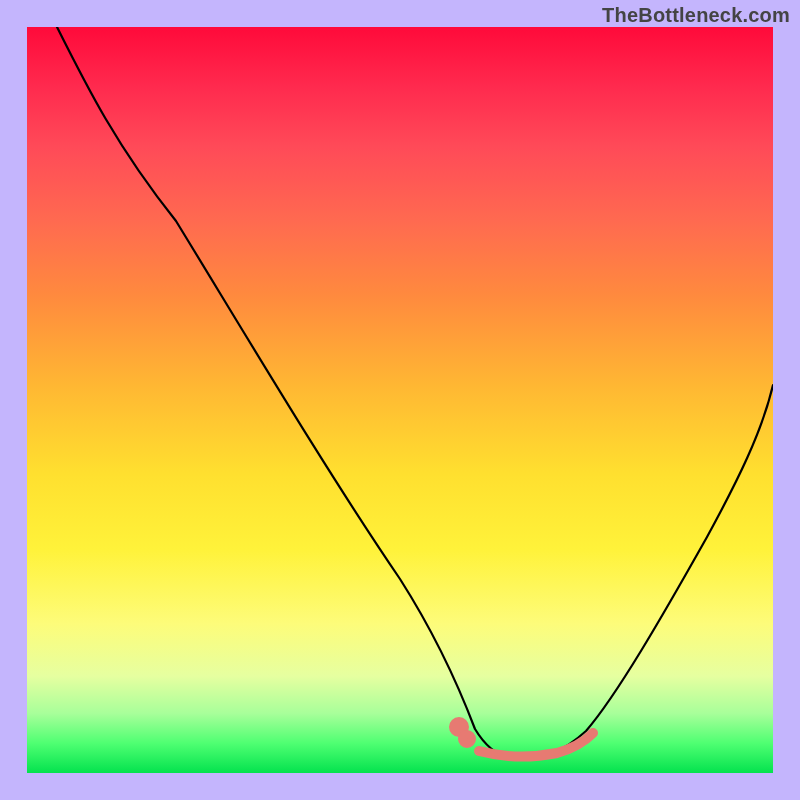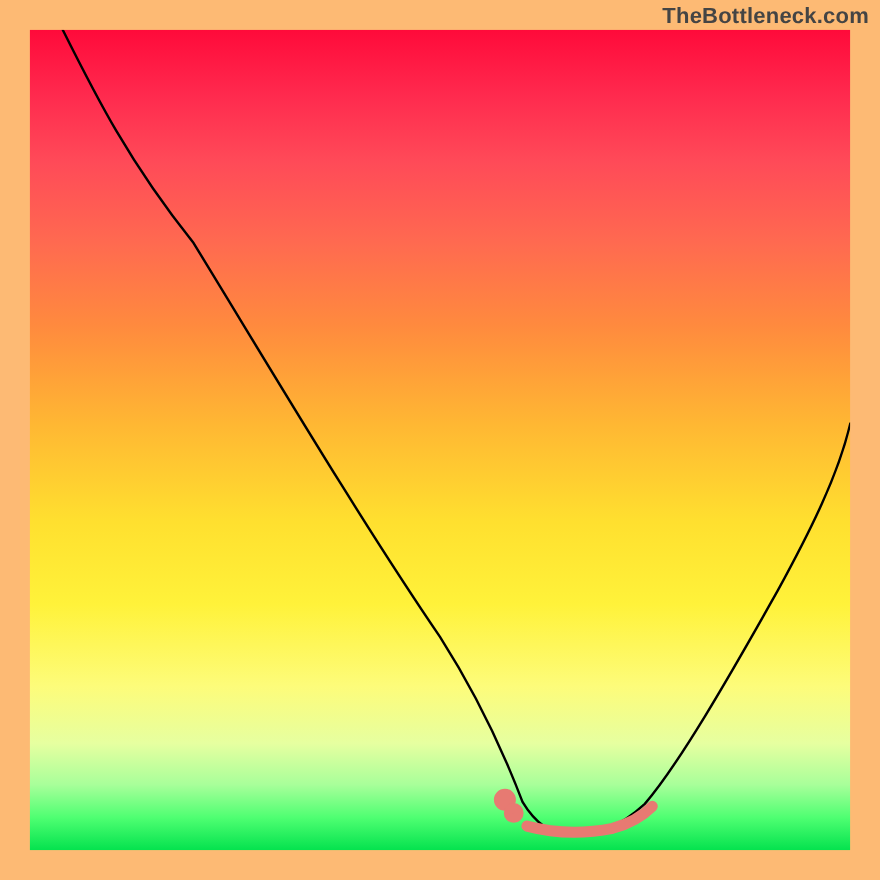--- a/index.html
+++ b/index.html
@@ -8,21 +8,21 @@
     width: 800px;
     height: 800px;
     background: #000;
     font-family: Arial, Helvetica, sans-serif;
     overflow: hidden;
   }
   .stage {
     position: relative;
     width: 800px;
     height: 800px;
-    background: #fdba74;
+    background: #c4b5fd;
   }
   .watermark {
     position: absolute;
     top: 4px;
     right: 10px;
     color: #444;
     font-size: 20px;
     font-weight: 600;
     letter-spacing: 0.2px;
     z-index: 10;

